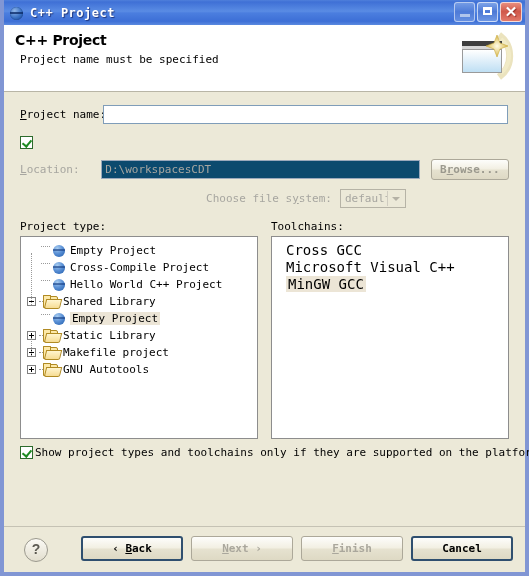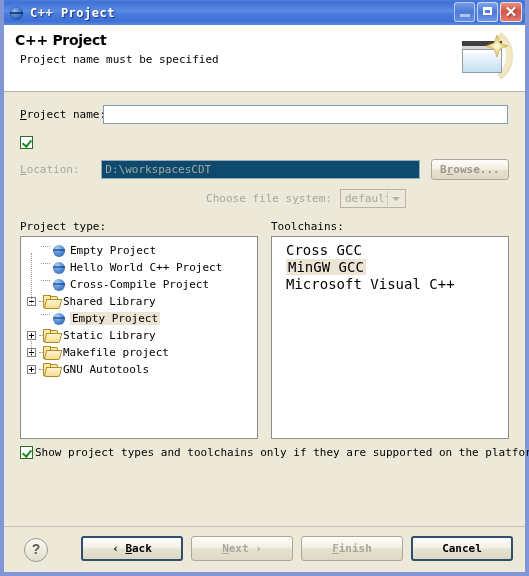--- a/index.html
+++ b/index.html
@@ -459,27 +459,27 @@
             <div class="tnode">
               <span class="indent"></span>
               <span class="dots" style="border-top: 1px dotted rgb(154, 154, 154); align-self: center;"></span>
               <span class="sphere"></span>
               <span>Empty Project</span>
             </div>
             <div class="tnode">
               <span class="indent"></span>
               <span class="dots" style="border-top: 1px dotted rgb(154, 154, 154); align-self: center;"></span>
               <span class="sphere"></span>
-              <span>Hello World C++ Project</span>
+              <span>Cross-Compile Project</span>
             </div>
             <div class="tnode">
               <span class="indent"></span>
               <span class="dots" style="border-top: 1px dotted rgb(154, 154, 154); align-self: center;"></span>
               <span class="sphere"></span>
-              <span>Cross-Compile Project</span>
+              <span>Hello World C++ Project</span>
             </div>
             <div class="tnode">
               <span class="twist"></span>
               <span style="flex: 0 0 4px; height: 0px; border-top: 1px dotted rgb(154, 154, 154);"></span>
               <span class="folder">
                 <span class="back"></span>
                 <span class="tab"></span>
                 <span class="front"></span>
               </span>
               <span>Shared Library</span>
@@ -522,22 +522,22 @@
             </div>
             <span class="vline" style="left: 10px; top: 16px; height: 52px; border-left: 1px dotted rgb(154, 154, 154);"></span>
             <span class="vline" style="left: 10px; top: 101px; height: 18px; border-left: 1px dotted rgb(154, 154, 154);"></span>
           </div>
       </div>
 
       <div style="width:244px;margin-left:13px;">
         <div class="panel-label">Toolchains:</div>
         <div class="listbox" style="height:203px;padding:5px 0 0 0;" id="toolchain-list">
             <div class="titem"><span>Cross GCC</span></div>
+            <div class="titem"><span>Microsoft Visual C++</span></div>
             <div class="titem"><span class="sel" style="background: rgb(236, 229, 214);">MinGW GCC</span></div>
-            <div class="titem"><span>Microsoft Visual C++</span></div>
           </div>
       </div>
 
     </div>
 
     <div class="row" style="margin-top:7px;">
       <span class="cbx checked"></span>
       <span class="lbl" style="margin-left:2px;">Show project types and toolchains only if they are supported on the platform</span>
     </div>
 

